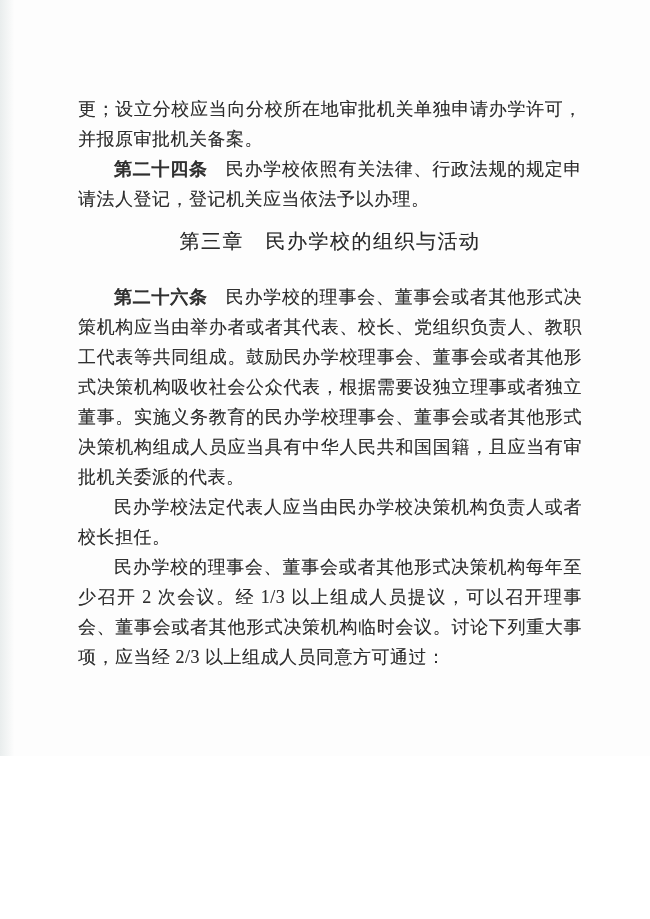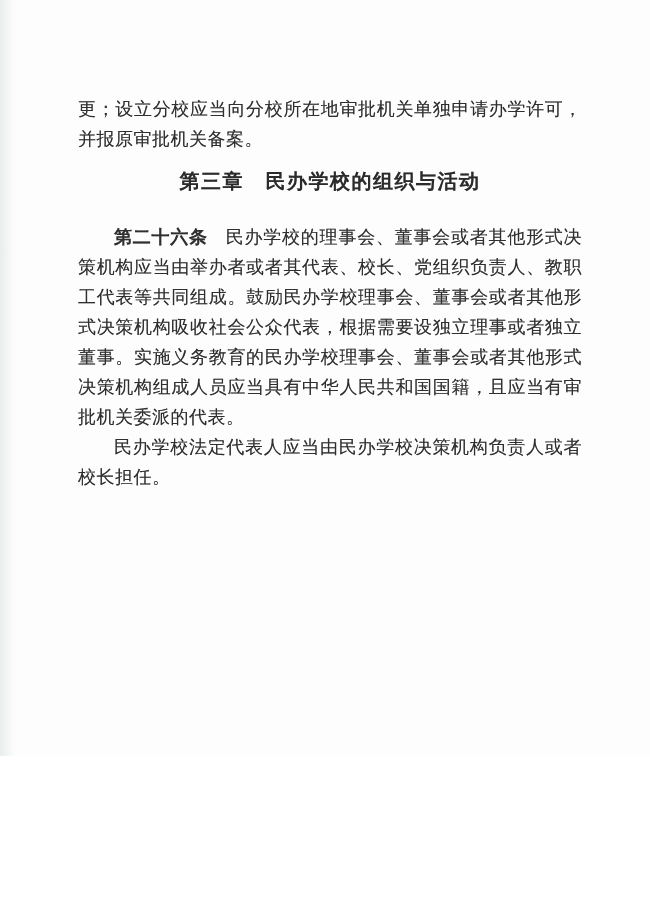--- a/index.html
+++ b/index.html
@@ -51,21 +51,21 @@
   .para.no-indent { text-indent: 0; }
   .term {
     font-weight: bold;
     font-family: "Liberation Sans", sans-serif;
   }
   .term:not(:empty) { margin-right: 1em; }
   .chapter-heading {
     margin: 12px 0 26px 0;
     font-size: 20px;
     line-height: 30px;
-    font-weight: bold;
+    font-weight: normal;
     font-family: "Liberation Sans", sans-serif;
     text-align: center;
     text-indent: 0;
     letter-spacing: 1.5px;
     color: #2b2b2b;
     text-shadow: 0 0 0.6px rgba(50,50,50,0.45);
   }
   .page-footer {
     position: absolute;
     left: 98px;
@@ -81,25 +81,27 @@
 <div class="page">
   <div class="scan-edge-left"></div>
   <div class="scan-smudge smudge-a"></div>
   <div class="scan-smudge smudge-b"></div>
   <div class="scan-smudge smudge-c"></div>
 
   <div class="content">
 
     <p class="para no-indent"><span class="term"></span><span>更；设立分校应当向分校所在地审批机关单独申请办学许可，并报原审批机关备案。</span></p>
 
+    <p class="para"><span class="term">第二十四条</span><span>民办学校依照有关法律、行政法规的规定申请法人登记，登记机关应当依法予以办理。</span></p>
 
     <h2 class="chapter-heading">第三章　民办学校的组织与活动</h2>
 
 
     <p class="para"><span class="term">第二十六条</span><span>民办学校的理事会、董事会或者其他形式决策机构应当由举办者或者其代表、校长、党组织负责人、教职工代表等共同组成。鼓励民办学校理事会、董事会或者其他形式决策机构吸收社会公众代表，根据需要设独立理事或者独立董事。实施义务教育的民办学校理事会、董事会或者其他形式决策机构组成人员应当具有中华人民共和国国籍，且应当有审批机关委派的代表。</span></p>
 
     <p class="para"><span class="term"></span><span>民办学校法定代表人应当由民办学校决策机构负责人或者校长担任。</span></p>
 
+    <p class="para"><span class="term"></span><span>民办学校的理事会、董事会或者其他形式决策机构每年至少召开 2 次会议。经 1/3 以上组成人员提议，可以召开理事会、董事会或者其他形式决策机构临时会议。讨论下列重大事项，应当经 2/3 以上组成人员同意方可通过：</span></p>
 
   </div>
 
   <div class="page-footer">— 8 —</div>
 </div>
 
 </body></html>

